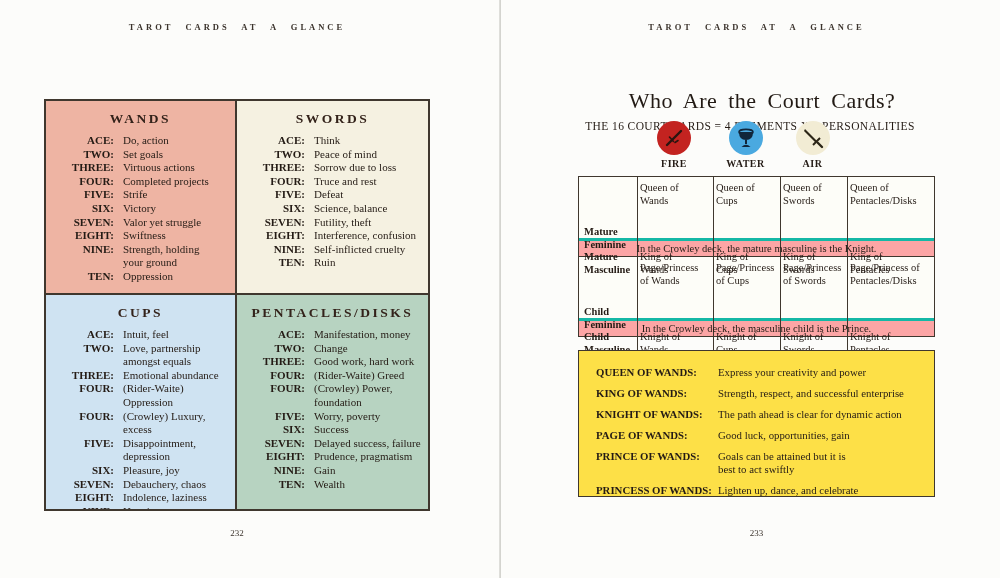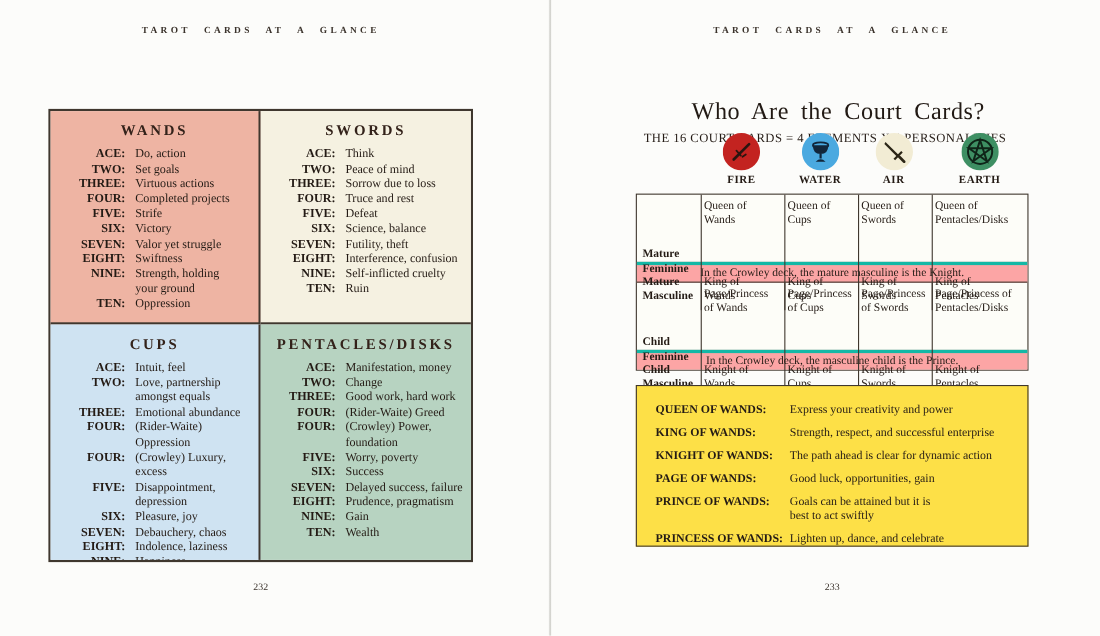--- a/index.html
+++ b/index.html
@@ -225,30 +225,20 @@
       <div class="element-badge">
         <svg width="34" height="34" viewBox="0 0 34 34">
           <circle cx="17" cy="17" r="17" fill="#f2ecd4"></circle>
           <path d="M9 8 L21 20 L19.5 21.5 L8 10 Z" fill="#2b2516"></path>
           <line x1="17" y1="24" x2="24" y2="17" stroke="#2b2516" stroke-width="2"></line>
           <line x1="21.5" y1="21.5" x2="26" y2="26" stroke="#2b2516" stroke-width="2.4" stroke-linecap="round"></line>
         </svg>
       </div>
       <div class="element-label">AIR</div>
     </div>
-    <div class="element-cell">
-      <div class="element-badge">
-        <svg width="34" height="34" viewBox="0 0 34 34">
-          <circle cx="17" cy="17" r="17" fill="#3e8f63"></circle>
-          <circle cx="17" cy="17" r="11" fill="none" stroke="#0f2418" stroke-width="1.8"></circle>
-          <path d="M17 6.5 L23.2 25.6 L6.9 13.8 L27.1 13.8 L10.8 25.6 Z" fill="none" stroke="#0f2418" stroke-width="1.8" stroke-linejoin="miter"></path>
-        </svg>
-      </div>
-      <div class="element-label">EARTH</div>
-    </div>
   </div>
 
   <div class="court-table">
     <div class="ct-block">
       <div class="ct-cell ct-label">
         <span>Mature
 Feminine</span>
         <span>Mature
 Masculine</span>
       </div>

